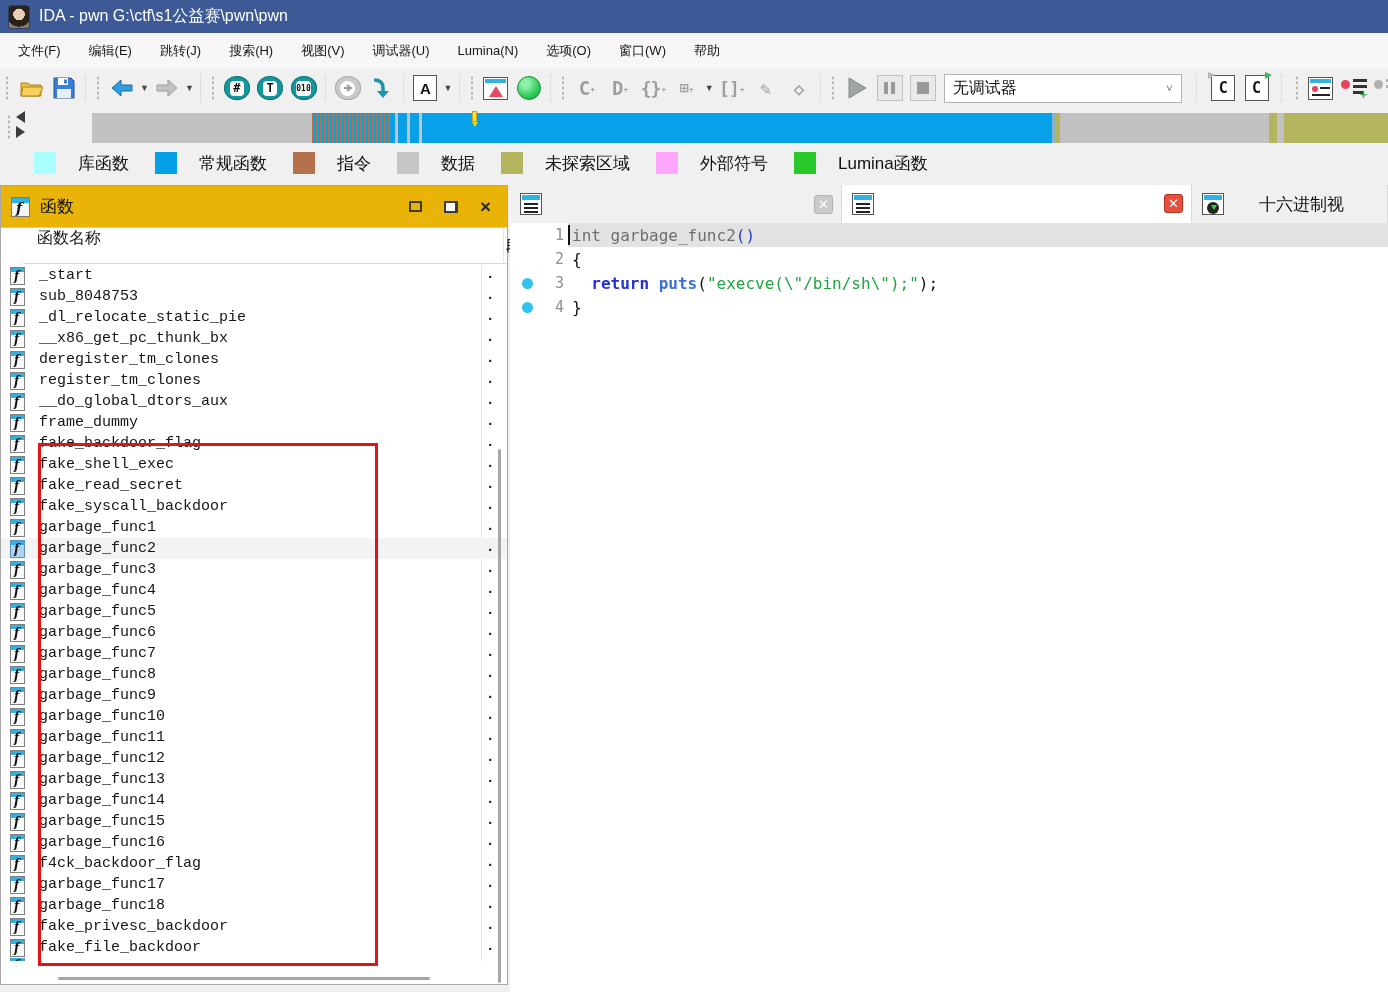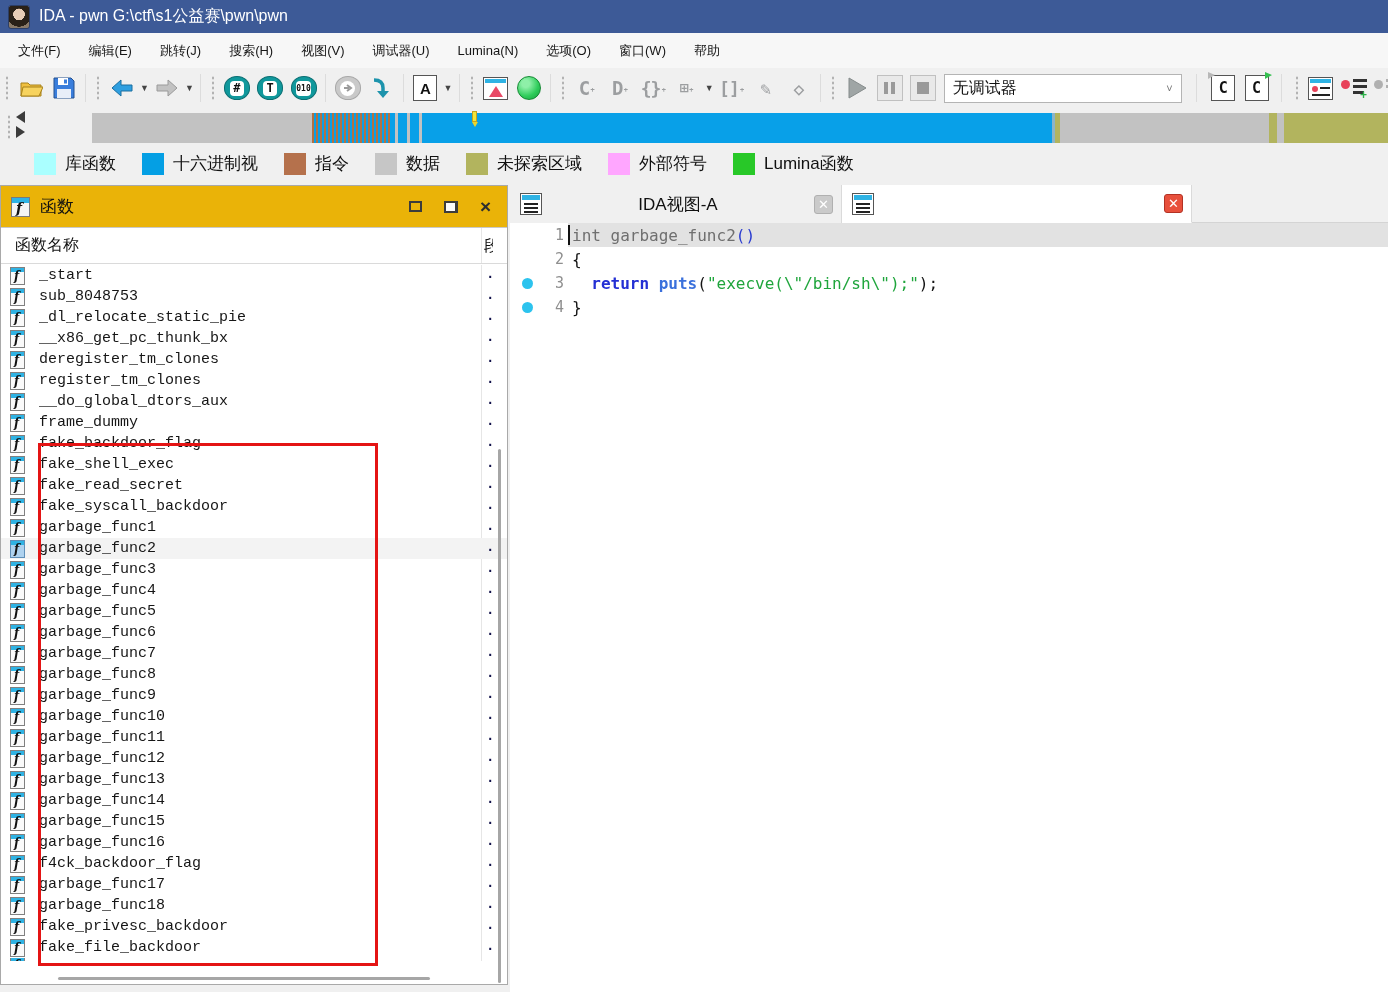--- a/index.html
+++ b/index.html
@@ -40,38 +40,38 @@
   .tri.right { border-top:6px solid transparent; border-bottom:6px solid transparent; border-left:9px solid #3c3c3c; }
   .band { position:absolute; left:92px; top:5px; width:1296px; height:30px; display:flex; }
   .band .seg { height:30px; }
   .band .seg.striped { background:repeating-linear-gradient(90deg,#b5713f 0 2px,#08a0e8 2px 4px); }
   .band-marker { position:absolute; left:470px; top:3px; width:9px; height:16px; }
   .band-marker .stem { position:absolute; left:2px; top:0; width:5px; height:11px; background:#f2e63c; border:1px solid #c8a21e; }
   .band-marker .tip { position:absolute; left:1.5px; top:11px; width:0; height:0; border-left:3.5px solid transparent; border-right:3.5px solid transparent; border-top:5px solid #e8d42e; }
 
   
   .legend { position:absolute; left:0; top:145px; width:1388px; height:36px; display:flex; align-items:center; padding-left:34px; gap:26px; background:#f0f0f0; }
-  .legend .item { display:flex; align-items:flex-end; gap:9px; }
+  .legend .item { display:flex; align-items:flex-start; gap:22px; }
   .legend .swatch { width:22px; height:22px; }
   .legend .lbl { font-size:17px; color:#111; }
 
   
   .fpanel { position:absolute; left:0; top:185px; width:508px; height:800px; background:#ffffff; border:1px solid #a9a9a9; }
   .fpanel-title { height:42px; border-bottom:1px solid #c9c9c9; display:flex; align-items:center; padding:0 10px; background:#eab308; }
   .ficon { width:19px; height:20px; border:1px solid #7a7a7a; background:#f4f4f4; position:relative; flex:0 0 auto; }
   .ficon::before { content:""; position:absolute; left:0; top:0; right:0; height:5px; background:#2fb3e4; }
   .ficon::after { content:"f"; position:absolute; left:4px; top:2px; font-family:"DejaVu Serif",serif; font-style:italic; font-weight:bold; font-size:14px; color:#111; }
   .fpanel-title .txt { font-size:17px; color:#111; margin-left:10px; flex:1; }
   .winbtns { display:flex; align-items:center; gap:22px; margin-right:6px; }
   .wb-max { width:13px; height:11px; border:2px solid #3c3c3c; }
   .wb-float { position:relative; width:14px; height:12px; }
   .wb-float::before { content:""; position:absolute; right:0; top:0; width:9px; height:8px; border:2px solid #3c3c3c; }
   .wb-float::after { content:""; position:absolute; left:0; bottom:0; width:9px; height:8px; border:2px solid #3c3c3c; background:#fbfbfb; }
   .wb-close { font-size:19px; font-weight:bold; color:#2e2e2e; line-height:12px; }
-  .fpanel-colhdr { height:36px; border-bottom:1px solid #dadada; position:relative; display:flex; align-items:center; background:#ffffff; }
+  .fpanel-colhdr { height:36px; border-bottom:1px solid #dadada; position:relative; display:flex; background:#ffffff;margin-left:22px; }
   .fpanel-colhdr .c1 { font-size:16px; color:#111; padding-left:14px; }
   .fpanel-colhdr .c2 { position:absolute; left:483px; top:8px; width:9px; overflow:hidden; font-size:16px; color:#111; }
   .colsep { position:absolute; left:480px; top:0; bottom:0; width:1px; background:#e6e6e6; }
   .flist { position:absolute; left:0; top:79px; width:506px; height:696px; overflow:hidden; }
   .frow { position:relative; height:21px; display:flex; align-items:center; padding-left:9px; }
   .frow.sel { background:#f3f3f3; }
   .frow .fi { width:15px; height:18px; border:1px solid #808080; background:#fafafa; position:relative; flex:0 0 auto; }
   .frow .fi::before { content:""; position:absolute; left:0; top:0; right:0; height:4px; background:#2fb3e4; }
   .frow .fi::after { content:"f"; position:absolute; left:3px; top:1px; font-family:"DejaVu Serif",serif; font-style:italic; font-weight:bold; font-size:12px; color:#111; }
   .frow.sel .fi { background:#aed2ef; border-color:#5f8fb8; }
@@ -342,21 +342,21 @@
     </div>
   </div>
 
   <div class="legend" id="legend">
       <div class="item">
         <div class="swatch" style="background: rgb(170, 255, 255);"></div>
         <div class="lbl">库函数</div>
       </div>
       <div class="item">
         <div class="swatch" style="background: rgb(4, 159, 228);"></div>
-        <div class="lbl">十六进制视</div>
+        <div class="lbl">常规函数</div>
       </div>
       <div class="item">
         <div class="swatch" style="background: rgb(181, 113, 76);"></div>
         <div class="lbl">指令</div>
       </div>
       <div class="item">
         <div class="swatch" style="background: rgb(198, 198, 198);"></div>
         <div class="lbl">数据</div>
       </div>
       <div class="item">
@@ -567,32 +567,39 @@
 
   <div class="rpanel">
     <div class="tabbar" id="tabbar">
         <div class="tab" style="width: 332px;">
           <div class="tabicon">
             <div class="top"></div>
             <div class="l1"></div>
             <div class="l2"></div>
             <div class="l3"></div>
           </div>
-          <div class="tlabel">IDA视图-A</div>
           <div class="tclose gray">✕</div>
         </div>
         <div class="tab active" style="width: 350px;">
           <div class="tabicon">
             <div class="top"></div>
             <div class="l1"></div>
             <div class="l2"></div>
             <div class="l3"></div>
           </div>
           <div class="tclose red">✕</div>
         </div>
+        <div class="tab" style="width: 196px;">
+          <div class="tabicon">
+            <div class="top"></div>
+            <div class="circ"></div>
+            <div class="dn"></div>
+          </div>
+          <div class="tlabel">十六进制视</div>
+        </div>
       </div>
     <div class="code" id="code">
         <div class="cline">
           <div class="hl"></div>
           <div class="lnum">1</div>
           <div class="cursor"></div>
           <div class="src"><span class="tk-gray">int garbage_func2</span><span class="tk-blue">()</span></div>
         </div>
         <div class="cline">
           <div class="lnum">2</div>

